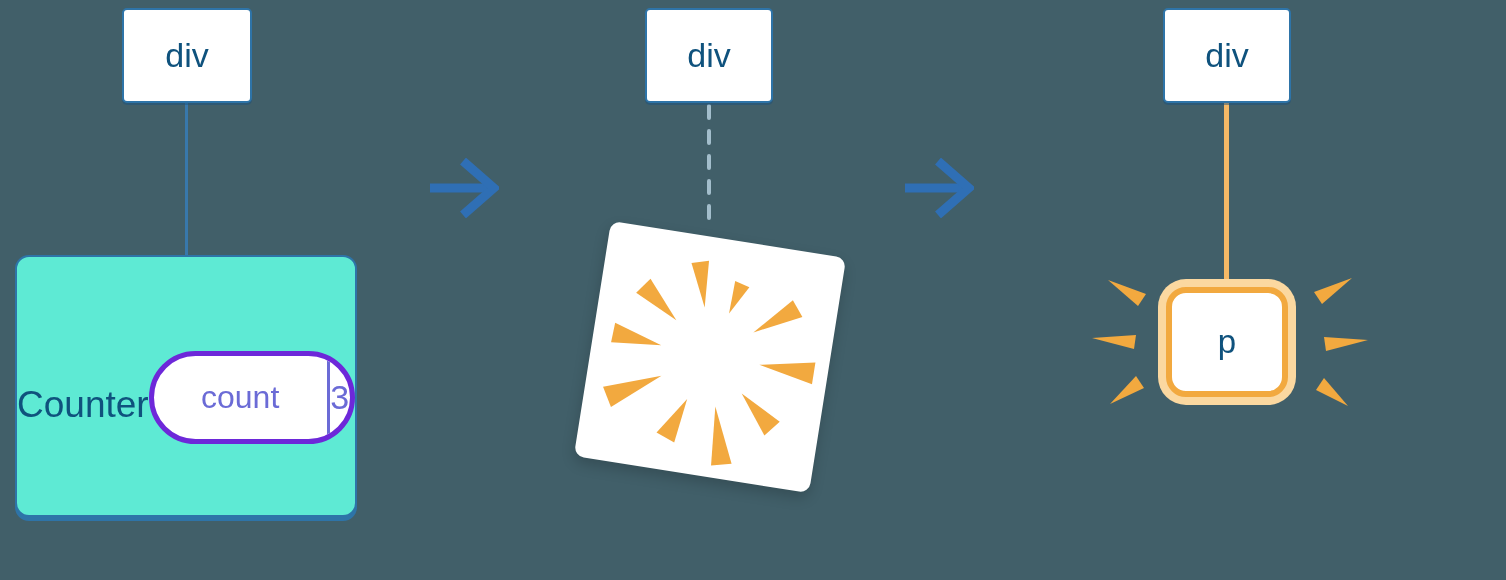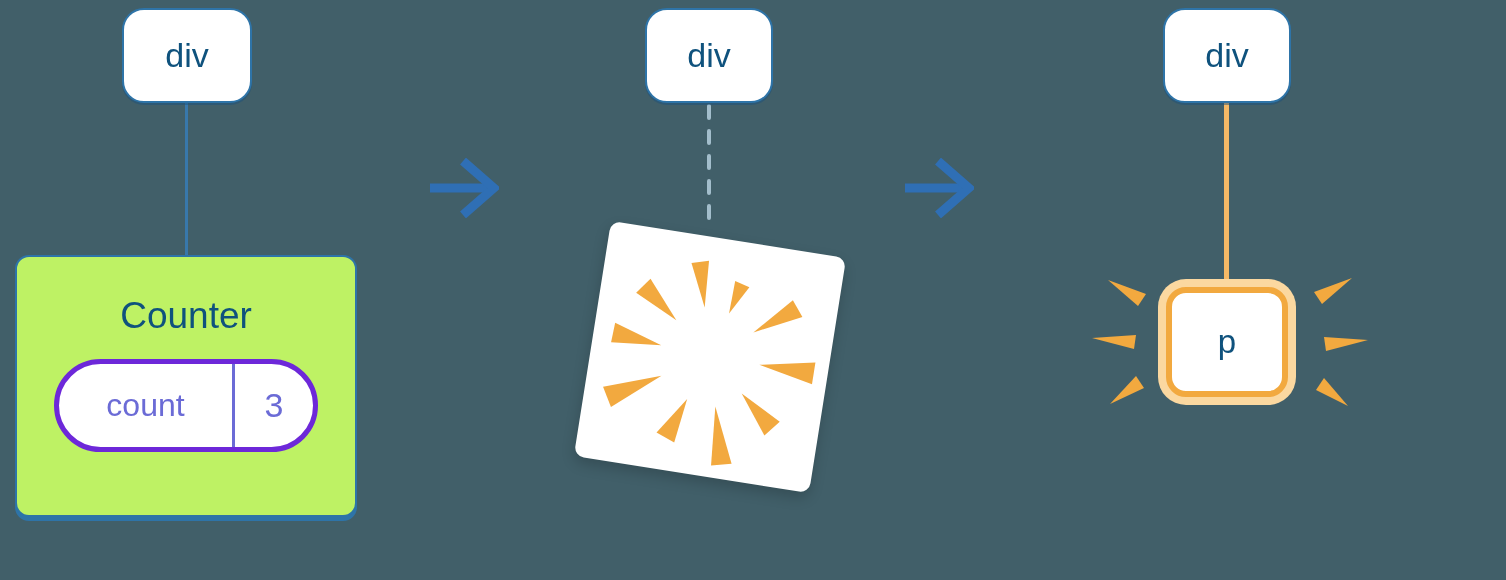--- a/index.html
+++ b/index.html
@@ -16,40 +16,39 @@
   
   .connector { position: absolute; }
   .connector.solid-blue { width: 3px; background: #3878AB; }
   .connector.solid-orange { width: 5px; background: #F5B966; }
 
   
   .node {
     position: absolute;
     background: #ffffff;
     border: 2px solid #2E74A8;
-    border-radius: 22px;
+    border-radius: 5px;
     display: flex;
     align-items: center;
     justify-content: center;
     box-shadow: 0 2px 0 rgba(27, 82, 126, .5);
     box-sizing: border-box;
   }
   .node-label { font-size: 34px; color: #0F527D; }
 
   
   .card {
     position: absolute;
     left: 15px; top: 255px;
     width: 342px; height: 262px;
-    background: #bef264;
+    background: #5eead4;
     border: 2px solid #2E74A8;
     border-radius: 14px;
     box-shadow: 0 4px 0 #2E74A8;
     display: flex;
-    flex-direction: column;
     align-items: center;
     box-sizing: border-box;
   }
   .card-title { margin-top: 38px; font-size: 37px; font-weight: 500; color: #0F527D; }
 
   .pill {
     margin-top: 22px;
     width: 264px; height: 93px;
     border: 5px solid #6d28d9;
     border-radius: 50px;

